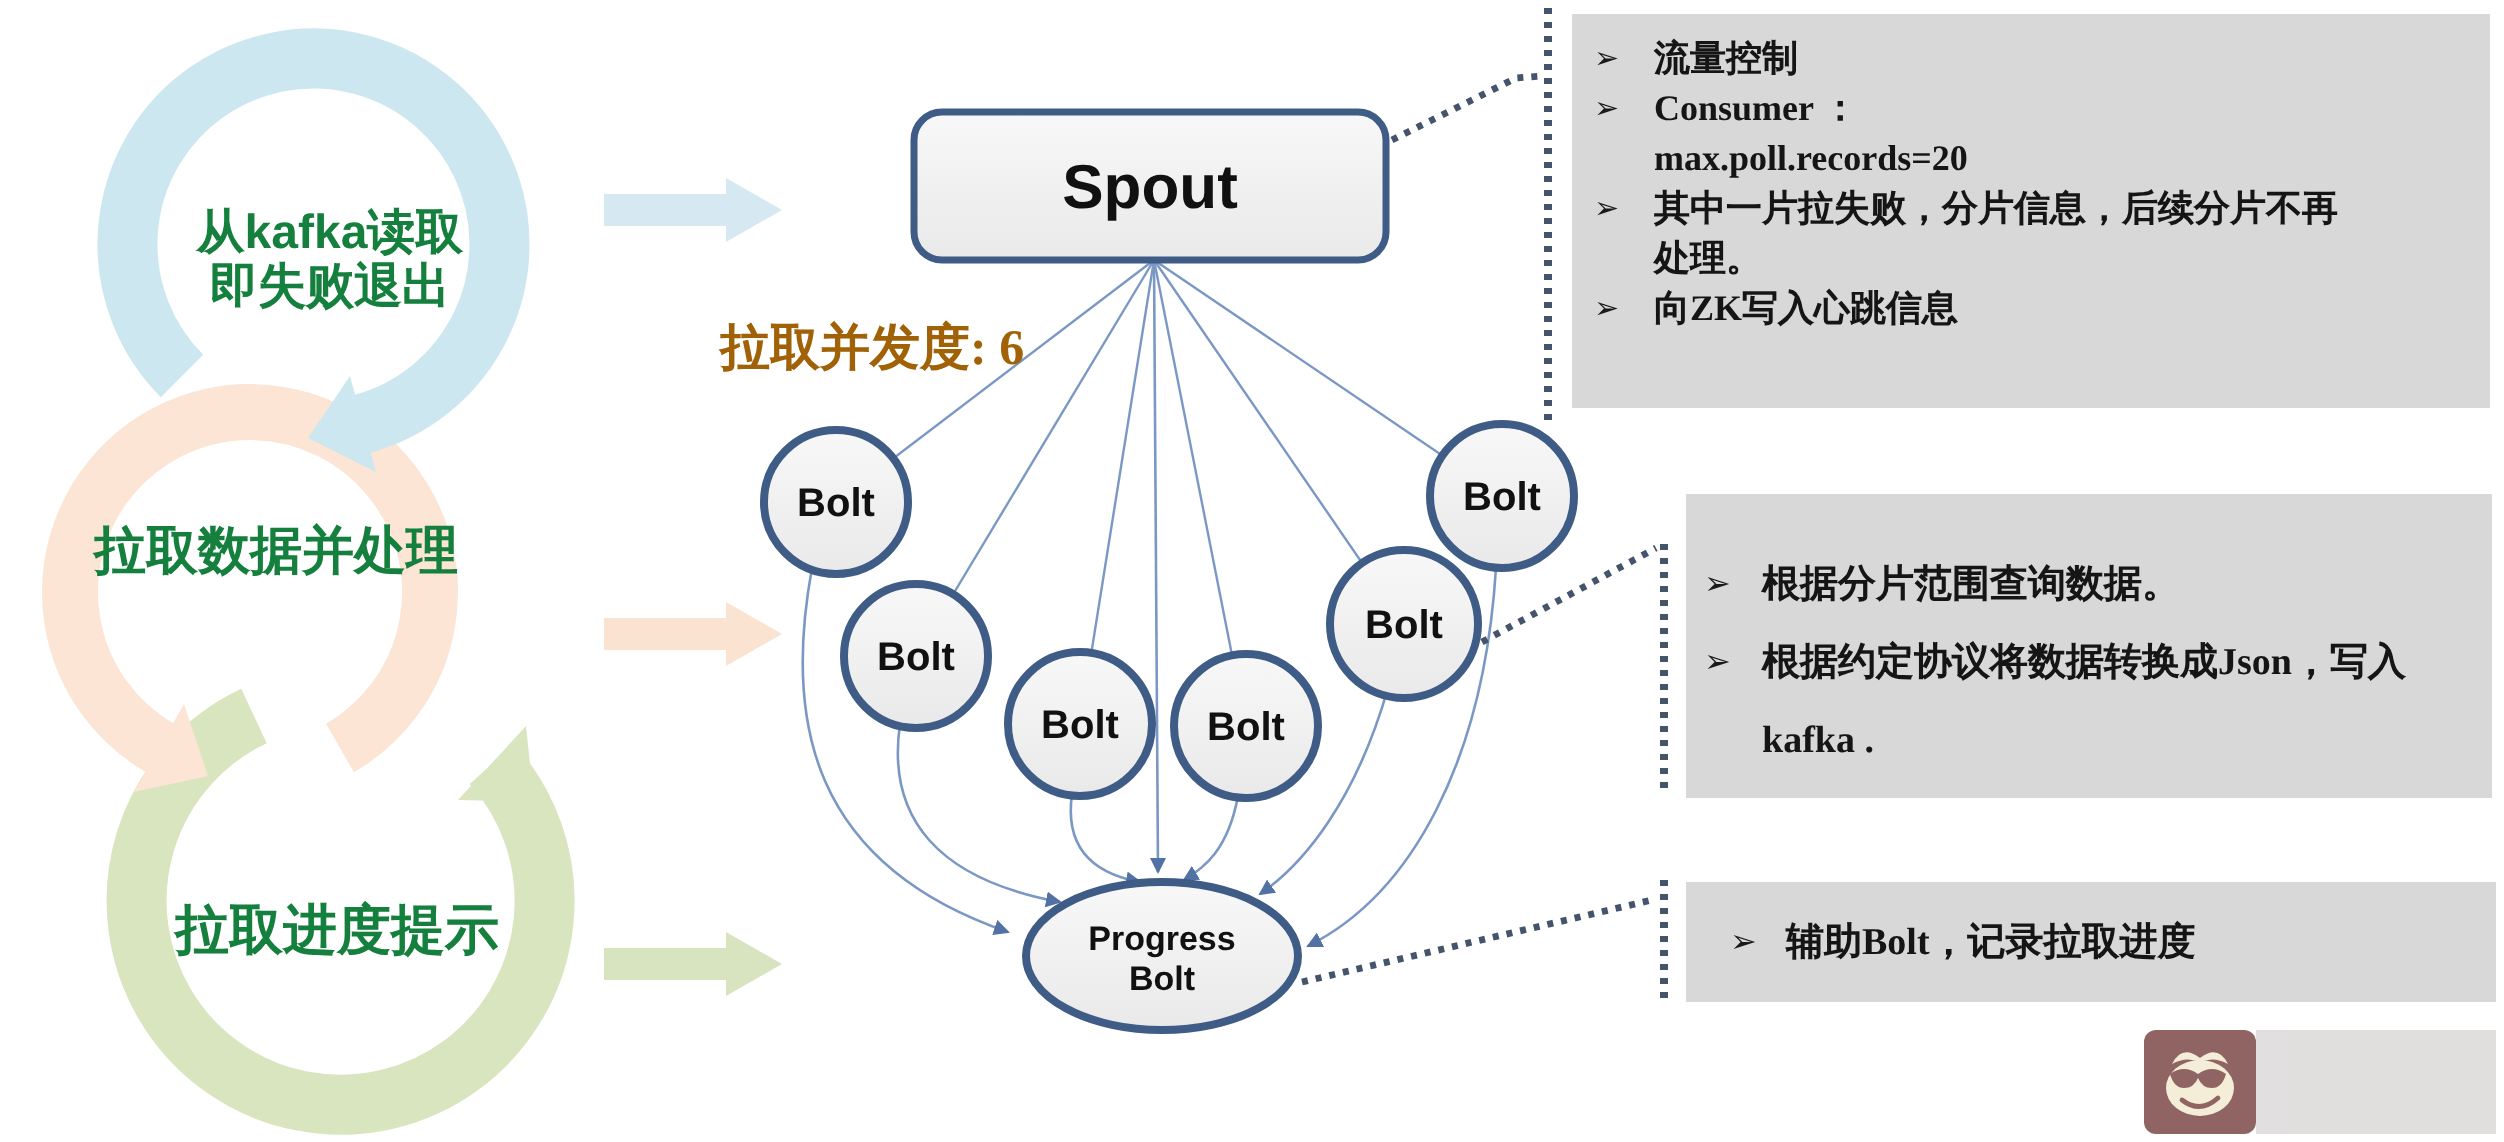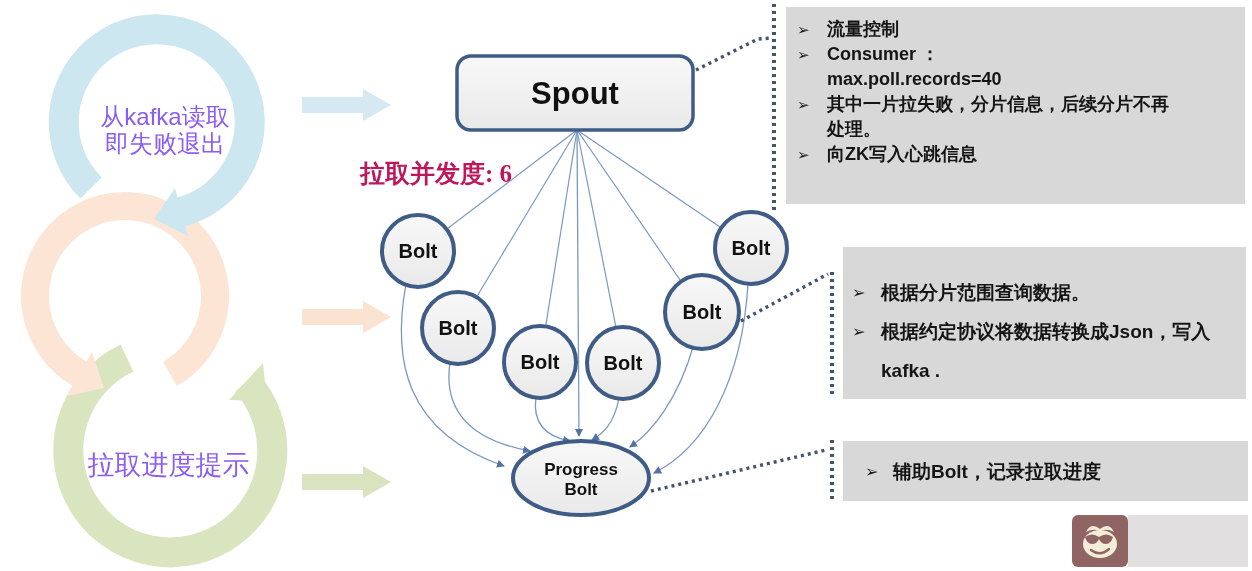--- a/index.html
+++ b/index.html
@@ -2,36 +2,36 @@
 <html><head>
 <meta charset="utf-8">
 <style>
   html,body{margin:0;padding:0;background:#ffffff;}
   #stage{
     position:relative;width:1252px;height:571px;background:#ffffff;overflow:hidden;
     font-family:"Liberation Sans","DejaVu Sans",sans-serif;
   }
   #diagram-svg{position:absolute;left:0;top:0;}
   .ring-label{
-    position:absolute;text-align:center;color:#8b5cf6;font-weight:400;
+    position:absolute;text-align:center;color:#15803d;font-weight:700;
   }
   .ring-label div{white-space:nowrap;}
   #ring1-label{left:75px;top:103px;width:180px;font-size:24px;line-height:27px;}
   #ring2-label{left:40px;top:259px;width:196px;font-size:26px;line-height:33px;}
   #ring3-label{left:78px;top:451px;width:181px;font-size:27px;line-height:29px;}
   #parallelism-label{
     position:absolute;left:360px;top:157px;font-family:"Liberation Serif","DejaVu Serif",serif;
-    font-weight:700;font-size:25px;color:#be185d;white-space:nowrap;
+    font-weight:700;font-size:25px;color:#a16207;white-space:nowrap;
   }
   .note-box{
     position:absolute;background:#d8d8d8;color:#151515;font-weight:700;
   }
   .note-row{display:flex;align-items:flex-start;}
   .note-bullet{flex:0 0 auto;color:#1a1a1a;}
-  .note-text{flex:1 1 auto;}
+  .note-text{flex:1 1 auto;font-family:Liberation Serif, serif;}
   #note-box-0{left:786px;top:7px;width:459px;height:197px;padding:10px 60px 0 11px;box-sizing:border-box;font-size:18px;line-height:25px;}
   #note-box-0 .note-bullet{width:30px;font-size:15px;}
   #note-box-1{left:843px;top:247px;width:403px;height:152px;padding:26px 14px 0 9px;box-sizing:border-box;font-size:19px;line-height:39px;}
   #note-box-1 .note-bullet{width:29px;font-size:16px;}
   #note-box-2{left:843px;top:441px;width:405px;height:60px;padding:0 14px 0 22px;box-sizing:border-box;font-size:19px;line-height:25px;display:flex;flex-direction:column;justify-content:center;}
   #note-box-2 .note-bullet{width:28px;font-size:16px;}
   #watermark{
     position:absolute;left:1072px;top:515px;width:176px;height:52px;display:flex;opacity:.85;
   }
   #watermark .wm-logo{
@@ -139,39 +139,40 @@
       <text x="581" y="475" text-anchor="middle" font-size="17" font-weight="bold" fill="#111">Progress</text>
       <text x="581" y="495" text-anchor="middle" font-size="17" font-weight="bold" fill="#111">Bolt</text>
     </g>
   </svg>
 
   <div class="ring-label" id="ring1-label">
     <div>从kafka读取</div>
     <div>即失败退出</div>
   </div>
   <div class="ring-label" id="ring2-label">
+    <div>拉取数据并处理</div>
   </div>
   <div class="ring-label" id="ring3-label">
     <div>拉取进度提示</div>
   </div>
 
   <div id="parallelism-label">拉取并发度: 6</div>
 
   <div class="note-box" id="note-box-0">
       <div class="note-row">
         <span class="note-bullet">➢</span>
         <span class="note-text">流量控制</span>
       </div>
       <div class="note-row">
         <span class="note-bullet">➢</span>
         <span class="note-text">Consumer ：</span>
       </div>
       <div class="note-row">
         <span class="note-bullet"></span>
-        <span class="note-text">max.poll.records=40</span>
+        <span class="note-text">max.poll.records=20</span>
       </div>
       <div class="note-row">
         <span class="note-bullet">➢</span>
         <span class="note-text">其中一片拉失败，分片信息，后续分片不再处理。</span>
       </div>
       <div class="note-row">
         <span class="note-bullet">➢</span>
         <span class="note-text">向ZK写入心跳信息</span>
       </div>
     </div>

